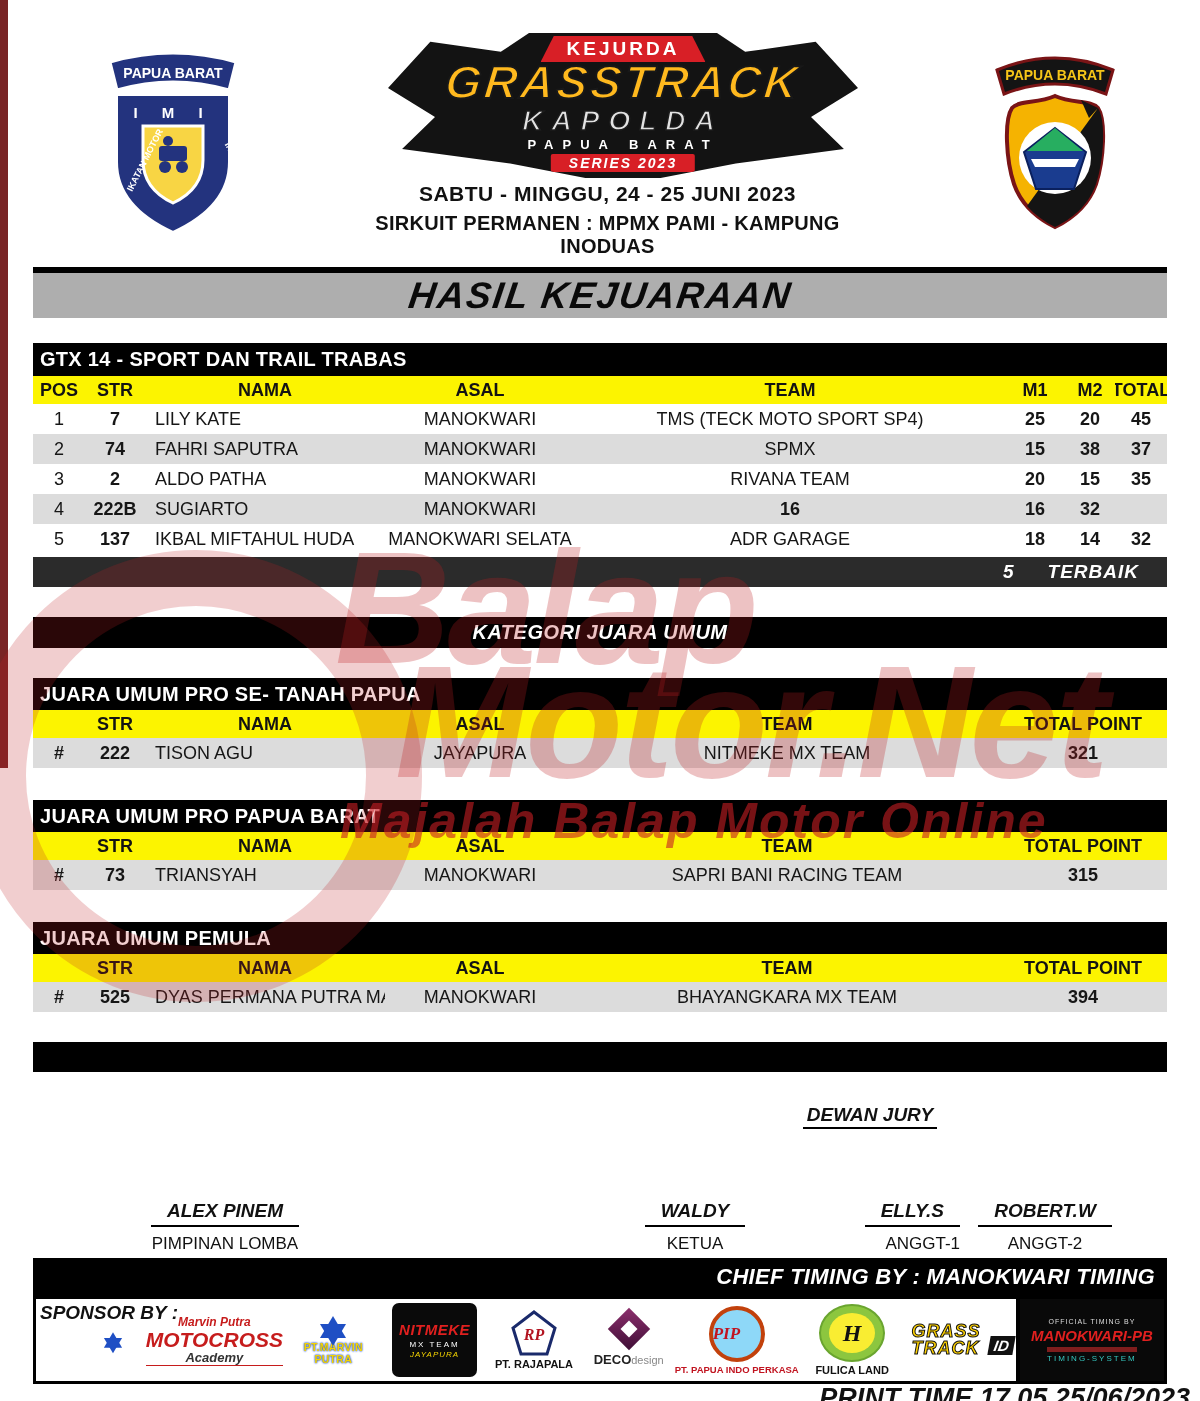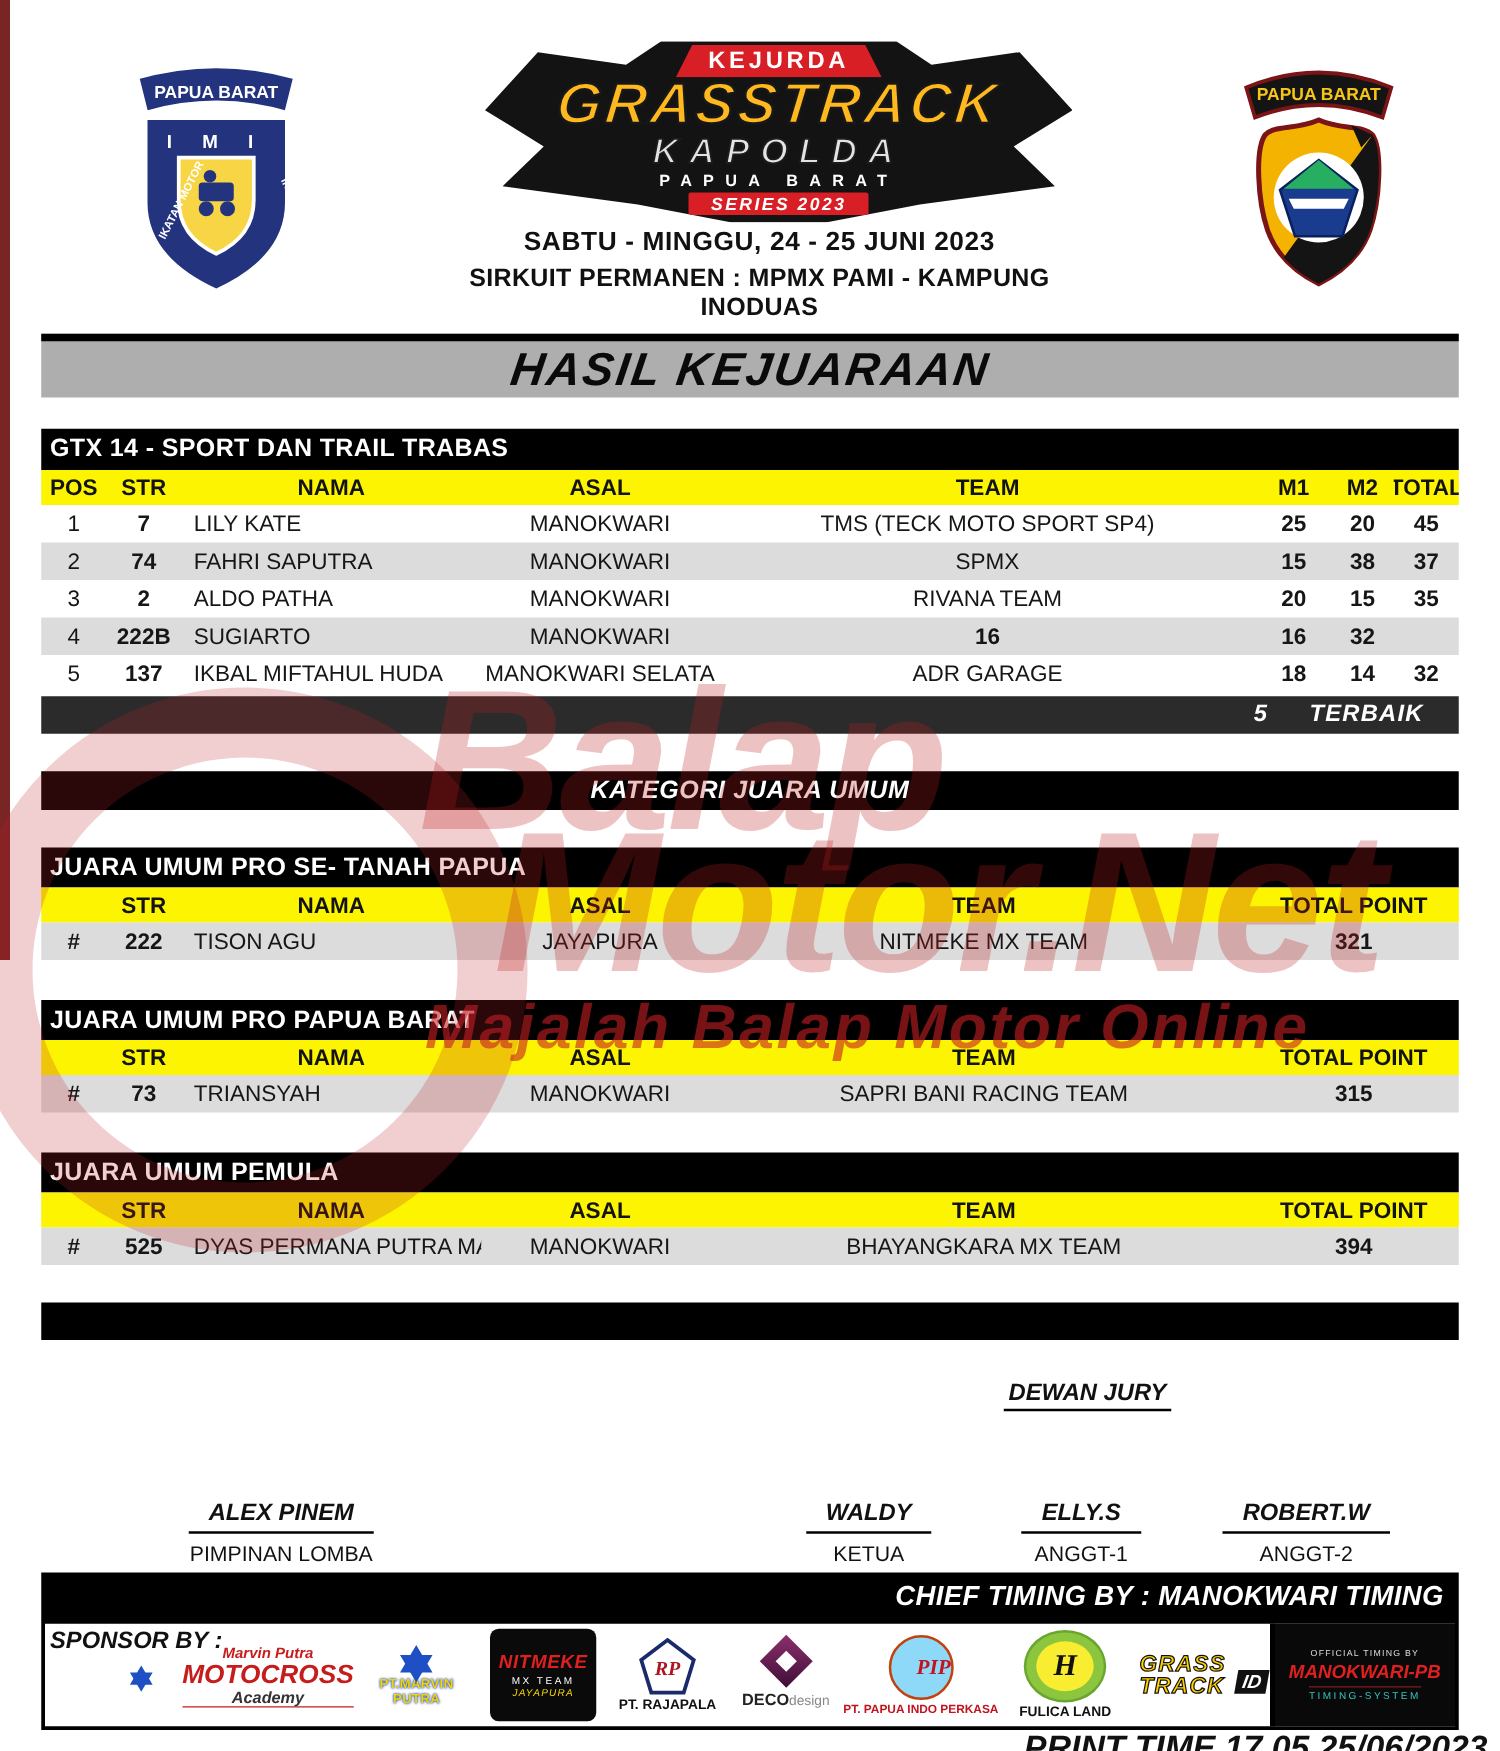--- a/index.html
+++ b/index.html
@@ -58,21 +58,21 @@
   .s1{top:678px;} .s2{top:800px;} .s3{top:922px;}
   .empty-black{left:33px;top:1042px;width:1134px;height:30px;background:#000;}
 
   
   .dewan{left:780px;top:1104px;width:180px;text-align:center;font-size:19px;font-weight:bold;font-style:italic;}
   .dewan span{border-bottom:2.5px solid #000;padding:0 4px 2px;}
   .jury-block{position:absolute;top:1200px;text-align:center;}
   .jury-name{display:inline-block;font-size:19px;font-weight:bold;font-style:italic;
     border-bottom:2px solid #000;padding:0 16px 3px;white-space:nowrap;}
   .jury-role{margin-top:7px;font-size:17px;}
-  .jm0{left:110px;width:230px;} .jm1{left:620px;width:150px;} .jm2{left:790px;width:150px;} .jm3{left:960px;width:170px;}
+  .jm0{left:110px;width:230px;} .jm1{left:620px;width:150px;} .jm2{left:810px;width:150px;text-align:right;} .jm3{left:960px;width:170px;}
 
   
   .chief{left:33px;top:1258px;width:1134px;height:38px;line-height:38px;text-align:right;
     font-style:italic;font-weight:900;font-size:22px;padding-right:12px;box-sizing:border-box;letter-spacing:.3px;}
   .sponsor-box{left:33px;top:1296px;width:1134px;height:88px;border:3px solid #000;box-sizing:border-box;
     display:flex;align-items:center;background:#fff;}
   .sponsor-label{position:absolute;left:4px;top:3px;font-size:19px;font-weight:900;font-style:italic;}
   .sp{display:flex;flex-direction:column;align-items:center;justify-content:center;text-align:center;}
   .sp-mca{margin-left:60px;width:205px;flex-direction:row;gap:20px;}
   .mca-script{color:#c61c1c;font-style:italic;font-size:12px;font-weight:bold;}
@@ -91,40 +91,40 @@
   .sp-rajapala{width:96px;margin-left:12px;}
   .raj-name{font-size:11px;font-weight:900;margin-top:2px;}
   .sp-deco{width:86px;margin-left:10px;}
   .deco-diamond{width:30px;height:30px;background:linear-gradient(135deg,#8c2f6d,#3f0e36);transform:rotate(45deg);
     position:relative;margin-bottom:8px;}
   .deco-diamond::after{content:"";position:absolute;left:9px;top:9px;width:12px;height:12px;background:#fff;}
   .deco-line{font-size:13px;}
   .deco-main{font-weight:900;color:#222;}
   .deco-sub{color:#888;font-size:11px;}
   .sp-pip{width:116px;margin-left:10px;}
-  .pip-circle{width:48px;height:48px;border-radius:50%;background:#8ed8f8;border:2px solid #c2410c;
-    display:flex;align-items:center;justify-content:flex-end;}
+  .pip-circle{width:48px;height:48px;border-radius:50%;background:#8ed8f8;border:4px solid #c2410c;
+    display:flex;align-items:center;justify-content:flex-start;}
   .pip-mono{font-family:"Liberation Serif",serif;font-style:italic;font-weight:bold;font-size:17px;color:#c11420;}
   .pip-name{color:#c11420;font-size:9.5px;font-weight:800;margin-top:2px;white-space:nowrap;}
   .sp-fulica{width:102px;margin-left:10px;}
   .ful-outer{width:62px;height:54px;border-radius:50%;background:#8cc63f;border:2px solid #6aa52f;
     display:flex;align-items:center;justify-content:center;}
   .ful-inner{width:46px;height:40px;border-radius:50%;background:#f9ed32;display:flex;align-items:center;justify-content:center;}
   .ful-h{font-family:"Liberation Serif",serif;font-style:italic;font-weight:bold;font-size:24px;color:#111;}
   .ful-name{font-size:11px;font-weight:800;margin-top:2px;}
   .sp-gtid{width:112px;margin-left:12px;align-items:flex-start;position:relative;}
   .gt-line{font-size:18px;line-height:17px;font-weight:900;font-style:italic;color:#ffd200;
     -webkit-text-stroke:1px #111;letter-spacing:1px;}
   .gt-id{position:absolute;right:2px;bottom:2px;background:#111;color:#fff;font-weight:900;font-style:italic;
     font-size:15px;padding:1px 5px;transform:skewX(-10deg);}
   .sp-timing{margin-left:auto;width:155px;height:82px;background:#090909;border-left:4px solid #000;
     display:flex;flex-direction:column;align-items:center;justify-content:center;}
   .tim-1{color:#ddd;font-size:7px;letter-spacing:1px;}
   .tim-2{color:#e0201f;font-weight:900;font-style:italic;font-size:15px;margin-top:2px;}
-  .tim-3{color:#35c7c0;font-size:8px;letter-spacing:2px;margin-top:3px;border-top:1px solid #7f1d1d;padding-top:2px;}
+  .tim-3{color:#35c7c0;font-size:8px;letter-spacing:2px;margin-top:3px;border-top:5px solid #7f1d1d;padding-top:2px;}
   .print-time{left:600px;top:1383px;width:590px;text-align:right;font-weight:900;font-style:italic;font-size:27px;}
 
   
   .wm{pointer-events:none;z-index:60;}
   .wm-strip{left:0;top:0;width:8px;height:768px;background:#6E1214;opacity:.92;}
   .wm-ring{left:-30px;top:550px;width:340px;height:340px;border-radius:50%;border:56px solid rgba(190,30,35,.22);box-sizing:content-box;}
   .wm-big{font-weight:900;font-style:italic;color:rgba(190,28,33,.27);letter-spacing:-3px;white-space:nowrap;}
   .wm-b1{left:335px;top:528px;font-size:160px;line-height:160px;}
   .wm-b2{left:395px;top:642px;font-size:160px;line-height:160px;}
   .wm-tag{left:340px;top:792px;font-size:50px;font-weight:900;font-style:italic;

